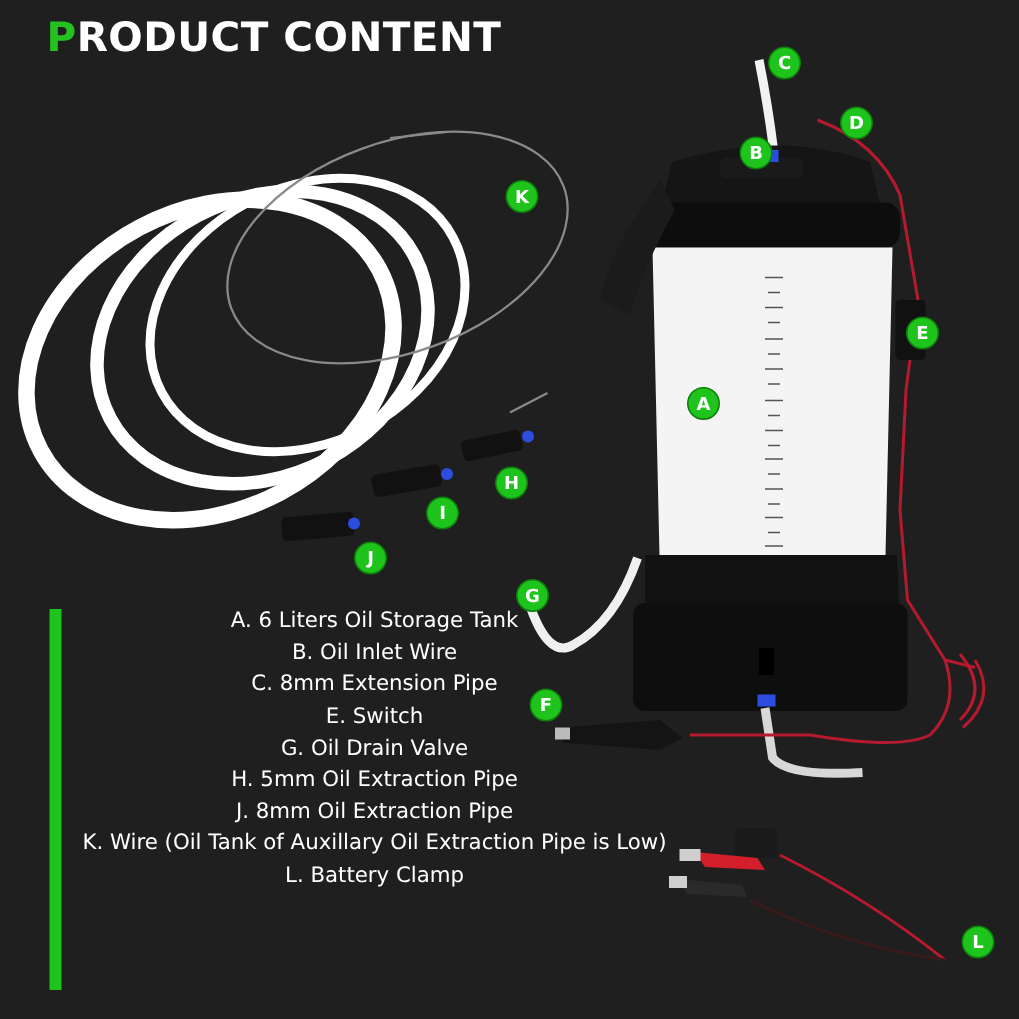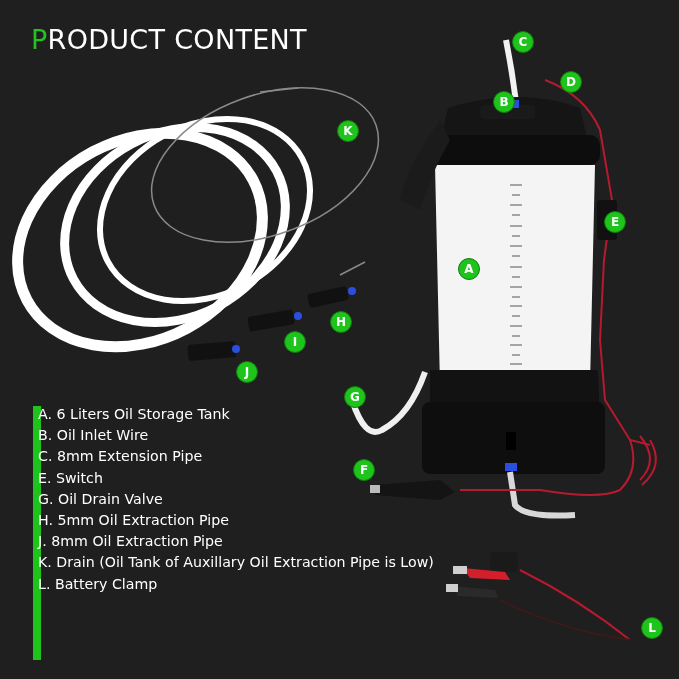--- a/index.html
+++ b/index.html
@@ -1,22 +1,22 @@
 <!DOCTYPE html>
 <html><head>
 <meta charset="utf-8">
 <style>
   html, body { margin:0; padding:0; }
   body { width:679px; height:679px; background:#1f1f1f; position:relative; overflow:hidden; font-family:"DejaVu Sans", "Liberation Sans", sans-serif; }
-  .title { position:absolute; left:31px; top:24px; font-size:27px; font-weight:normal; color:#ffffff; letter-spacing:0.3px; }
+  .title { position:absolute; left:31px; top:10px; font-size:27px; font-weight:bold; color:#ffffff; letter-spacing:0.3px; }
   .title .accent { color:#23c21f; }
   .art { position:absolute; left:0; top:0; width:679px; height:679px; }
   .badge { position:absolute; width:20px; height:20px; border-radius:50%; background:#1ec41b; color:#fff; font-weight:bold; font-size:12px; line-height:20px; text-align:center; border:1px solid #0f7d0c; }
   .list-bar { position:absolute; left:33px; top:406px; width:8px; height:254px; background:#1ec41b; }
-  .list { position:absolute; left:38px; top:404px; margin:0; padding:0; list-style:none; }
+  .list { position:absolute; left:55px; top:404px; margin:0; padding:0; list-style:none;text-align:center; }
   .list li { color:#ffffff; font-size:14.2px; height:21.2px; line-height:21.2px; white-space:nowrap; }
 </style>
 </head>
 <body>
 
 <div class="title"><span class="accent">P</span><span>RODUCT CONTENT</span></div>
 
 <svg class="art" viewBox="0 0 679 679" xmlns="http://www.w3.org/2000/svg">
 
   <g fill="none" stroke="#ffffff" stroke-linecap="round">
@@ -126,15 +126,15 @@
 
 <div class="list-bar"></div>
 <ul class="list">
   <li>A. 6 Liters Oil Storage Tank</li>
   <li>B. Oil Inlet Wire</li>
   <li>C. 8mm Extension Pipe</li>
   <li>E. Switch</li>
   <li>G. Oil Drain Valve</li>
   <li>H. 5mm Oil Extraction Pipe</li>
   <li>J. 8mm Oil Extraction Pipe</li>
-  <li>K. Drain (Oil Tank of Auxillary Oil Extraction Pipe is Low)</li>
+  <li>K. Wire (Oil Tank of Auxillary Oil Extraction Pipe is Low)</li>
   <li>L. Battery Clamp</li>
 </ul>
 
 </body></html>

